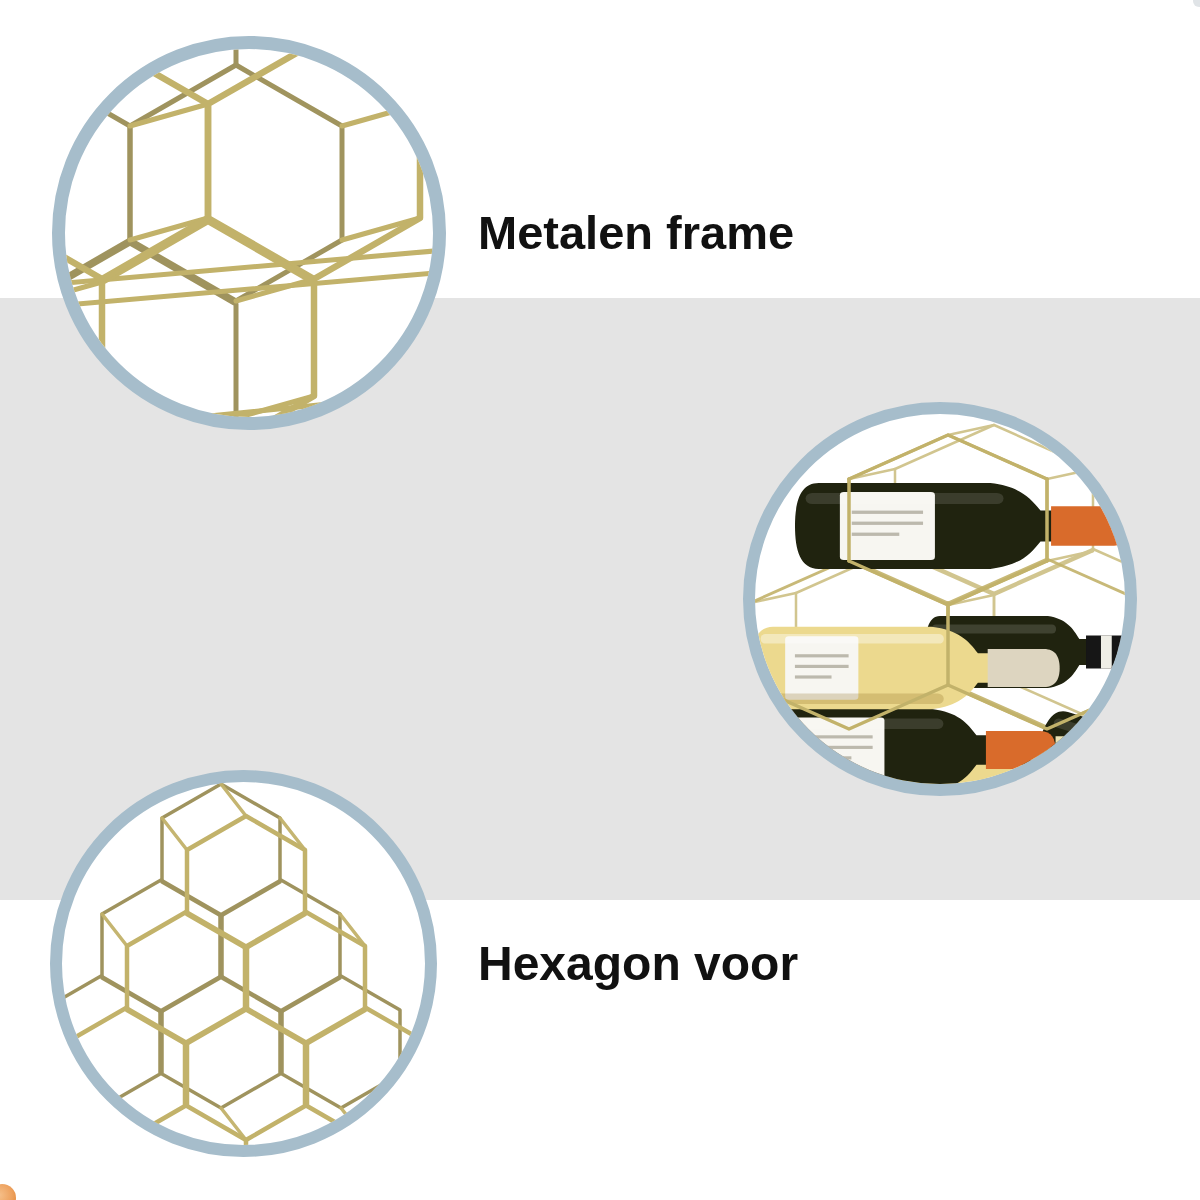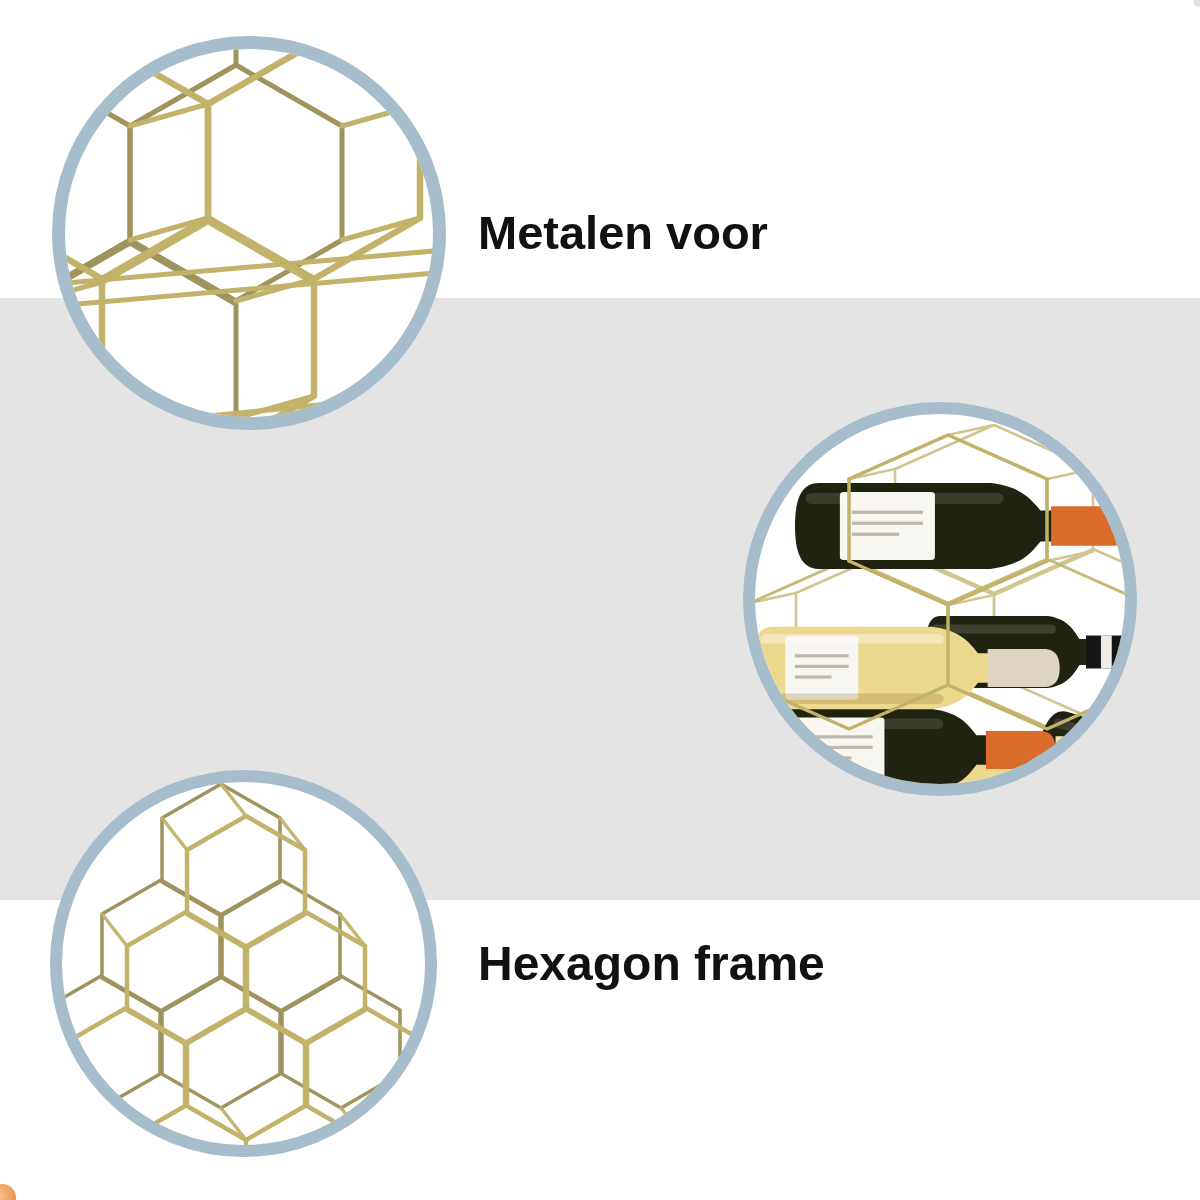--- a/index.html
+++ b/index.html
@@ -216,23 +216,23 @@
         <path d="M196,238 L255,272 L255,336 L196,370 L137,336 L137,272 Z"></path>
         <path d="M316,238 L375,272 L375,336 L316,370 L257,336 L257,272 Z"></path>
         <path d="M76,370 L76,392"></path>
           <path d="M196,370 L196,392"></path>
           <path d="M316,370 L316,392"></path>
       </g>
     </svg>
   </div>
 
   <div class="caption" id="caption-1">
-    <span>Metalen voor</span>
+    <span>Metalen frame</span>
   </div>
 
 
   <div class="caption" id="caption-3">
-    <span>Hexagon frame</span>
+    <span>Hexagon voor</span>
   </div>
 
   <div id="orange-fragment"></div>
   <div id="corner-speck"></div>
 </div>
 
 </body></html>

